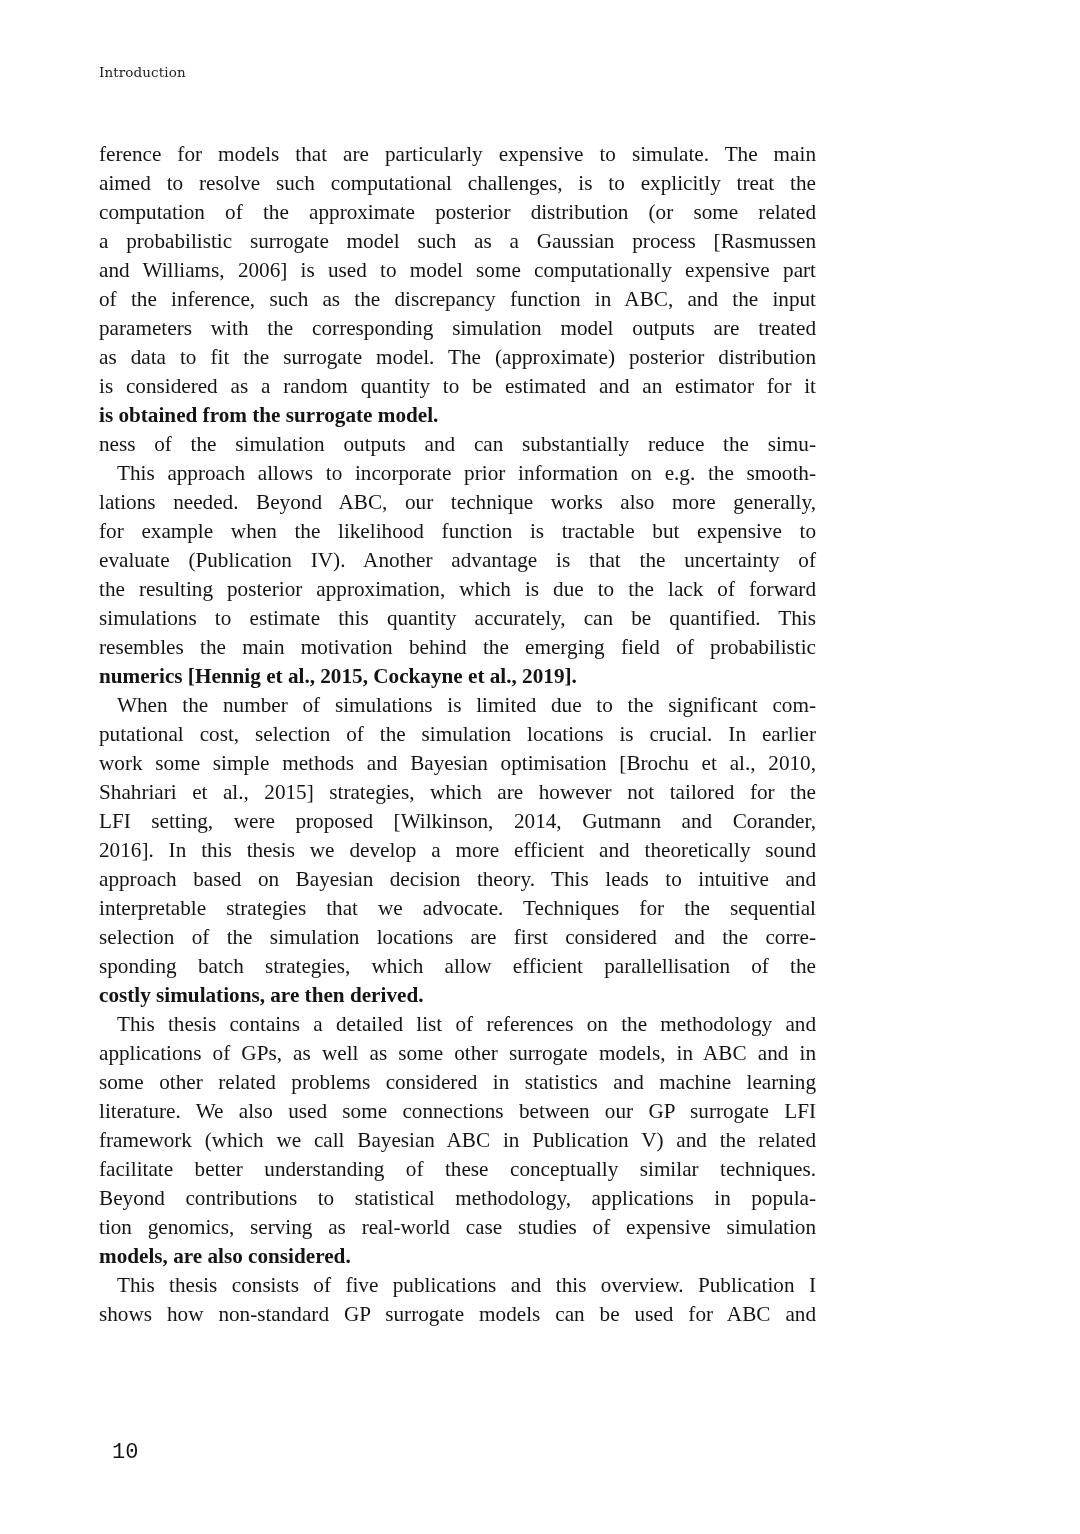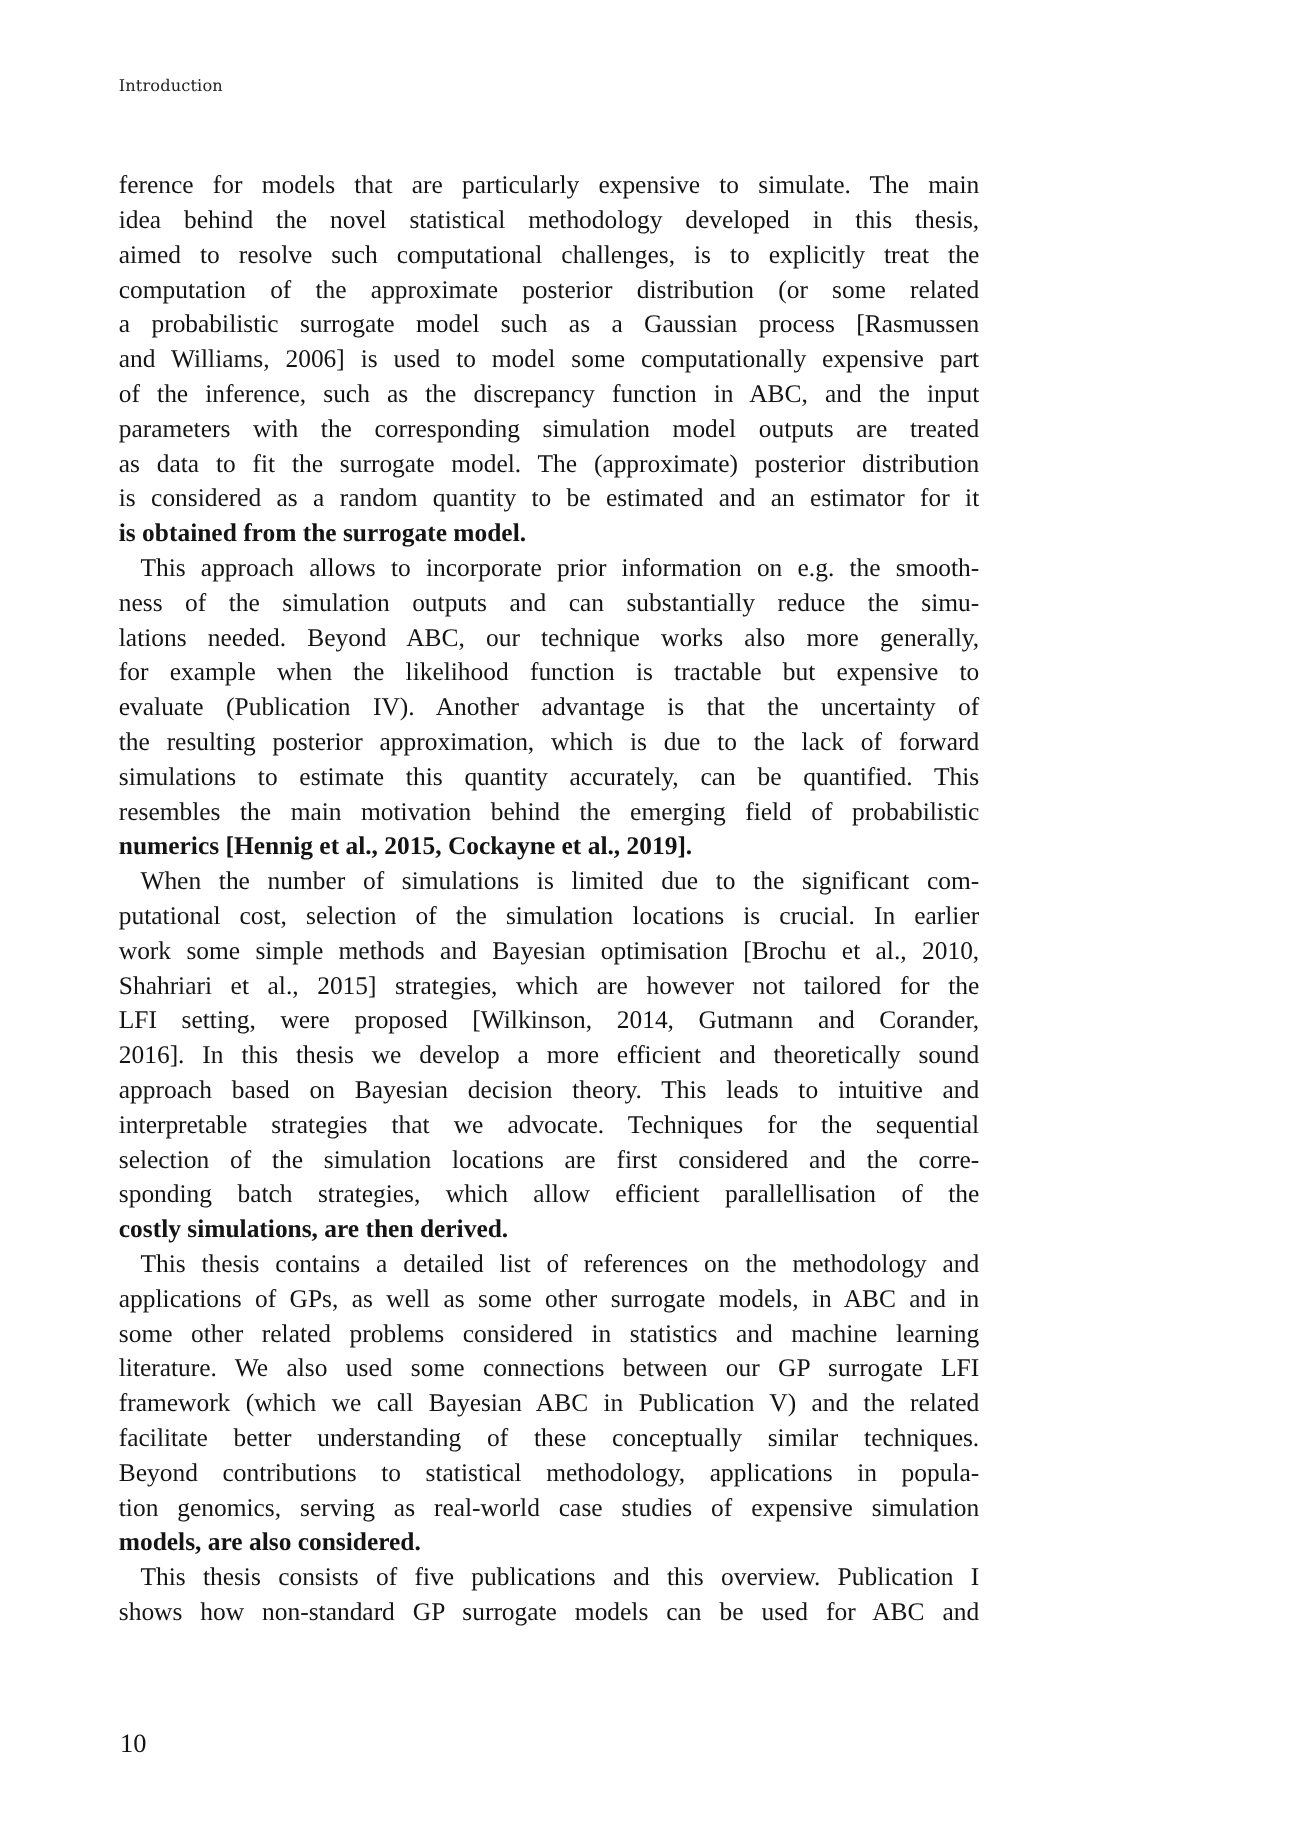--- a/index.html
+++ b/index.html
@@ -14,47 +14,46 @@
       font-family: "Liberation Serif", "DejaVu Serif", serif;
       font-size: 21.2px; color: #141414; margin-top: 27px;
     }
     .line {
       height: 29px; line-height: 29px; white-space: nowrap;
       text-align: justify; text-align-last: justify; overflow: visible;
     }
     .line.last { text-align-last: left; font-weight: bold; }
     .line.indent { padding-left: 18px; }
     .page-number {
-      position: absolute; left: 100px; top: 1440px;
-      font-family: Liberation Serif, serif;
+      position: absolute; left: 112px; top: 1440px;
+      font-family: Liberation Mono, monospace;
       font-size: 22px; color: #141414;
     }
   </style>
 </head>
 <body>
 
 <div class="running-head">Introduction</div>
 
 <div class="body-text" id="body-text">
     <div>
       <div class="line">ference for models that are particularly expensive to simulate. The main</div>
-      <div class="line">idea behind the novel statistical methodology developed in this thesis,</div>
       <div class="line">aimed to resolve such computational challenges, is to explicitly treat the</div>
       <div class="line">computation of the approximate posterior distribution (or some related</div>
       <div class="line">a probabilistic surrogate model such as a Gaussian process [Rasmussen</div>
       <div class="line">and Williams, 2006] is used to model some computationally expensive part</div>
       <div class="line">of the inference, such as the discrepancy function in ABC, and the input</div>
       <div class="line">parameters with the corresponding simulation model outputs are treated</div>
       <div class="line">as data to fit the surrogate model. The (approximate) posterior distribution</div>
       <div class="line">is considered as a random quantity to be estimated and an estimator for it</div>
       <div class="line last">is obtained from the surrogate model.</div>
     </div>
     <div>
+      <div class="line">ness of the simulation outputs and can substantially reduce the simu-</div>
       <div class="line indent">This approach allows to incorporate prior information on e.g. the smooth-</div>
-      <div class="line">ness of the simulation outputs and can substantially reduce the simu-</div>
       <div class="line">lations needed.  Beyond ABC, our technique works also more generally,</div>
       <div class="line">for example when the likelihood function is tractable but expensive to</div>
       <div class="line">evaluate (Publication IV). Another advantage is that the uncertainty of</div>
       <div class="line">the resulting posterior approximation, which is due to the lack of forward</div>
       <div class="line">simulations to estimate this quantity accurately, can be quantified. This</div>
       <div class="line">resembles the main motivation behind the emerging field of probabilistic</div>
       <div class="line last">numerics [Hennig et al., 2015, Cockayne et al., 2019].</div>
     </div>
     <div>
       <div class="line indent">When the number of simulations is limited due to the significant com-</div>

